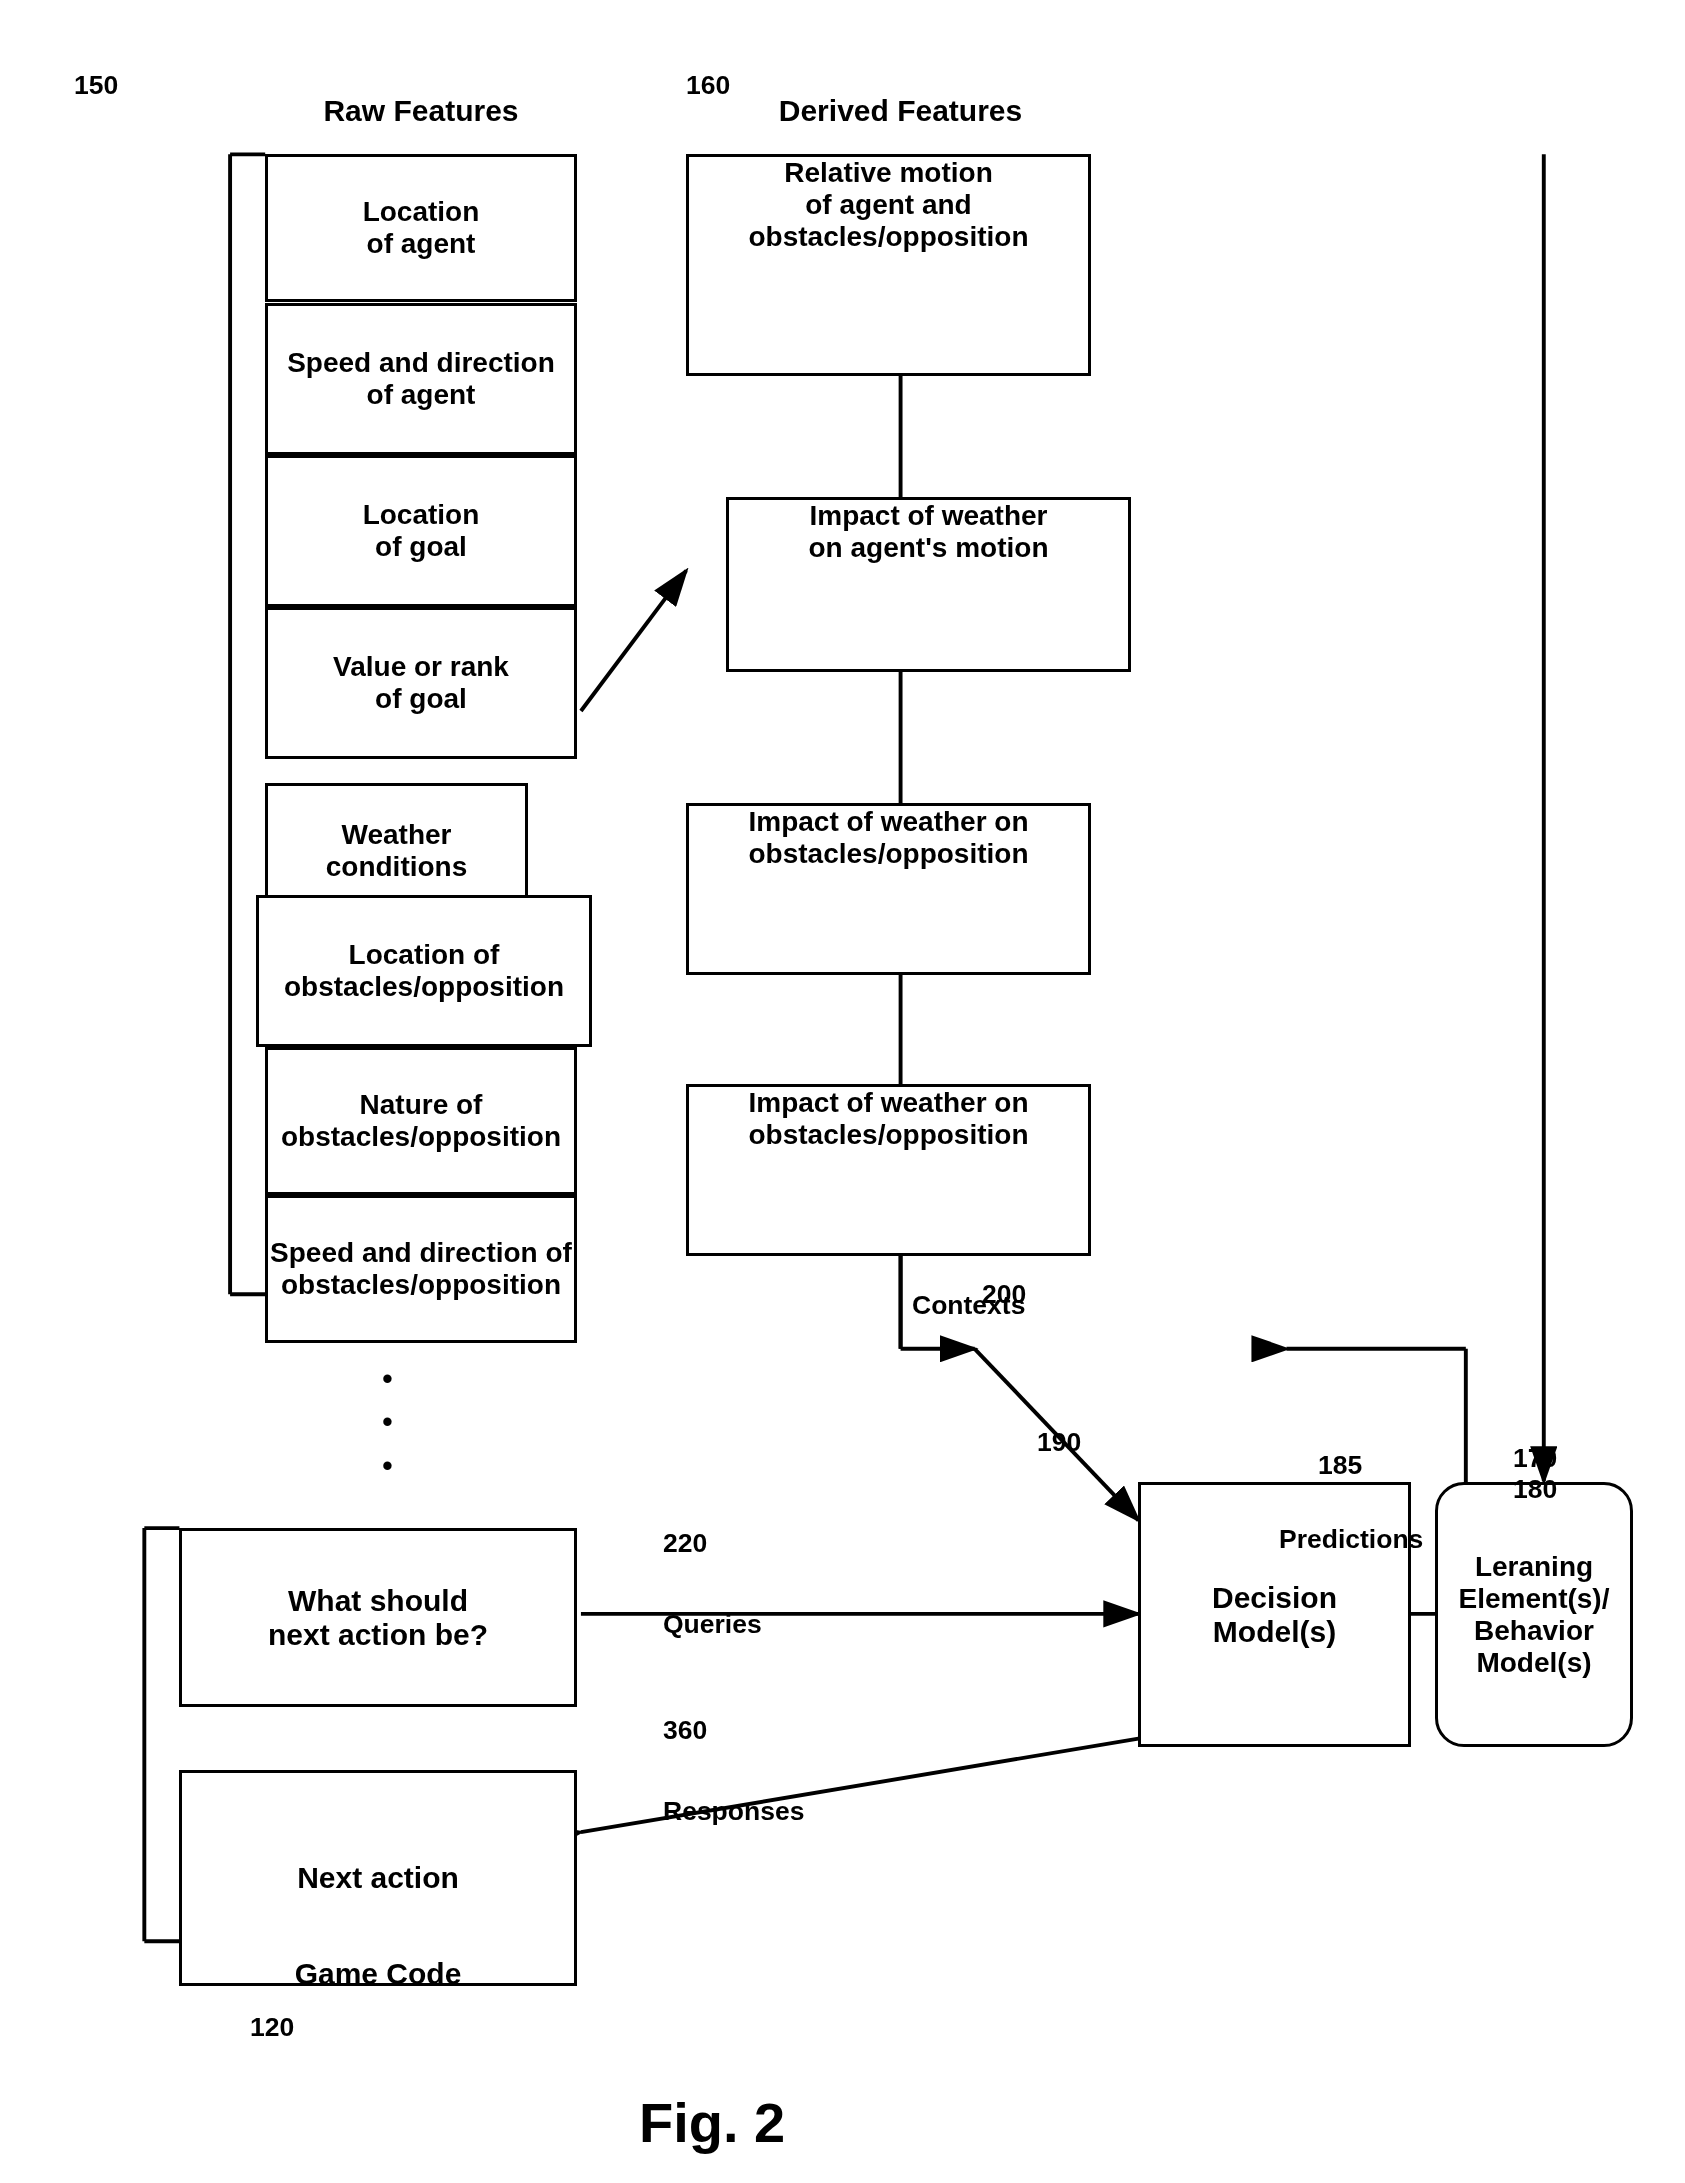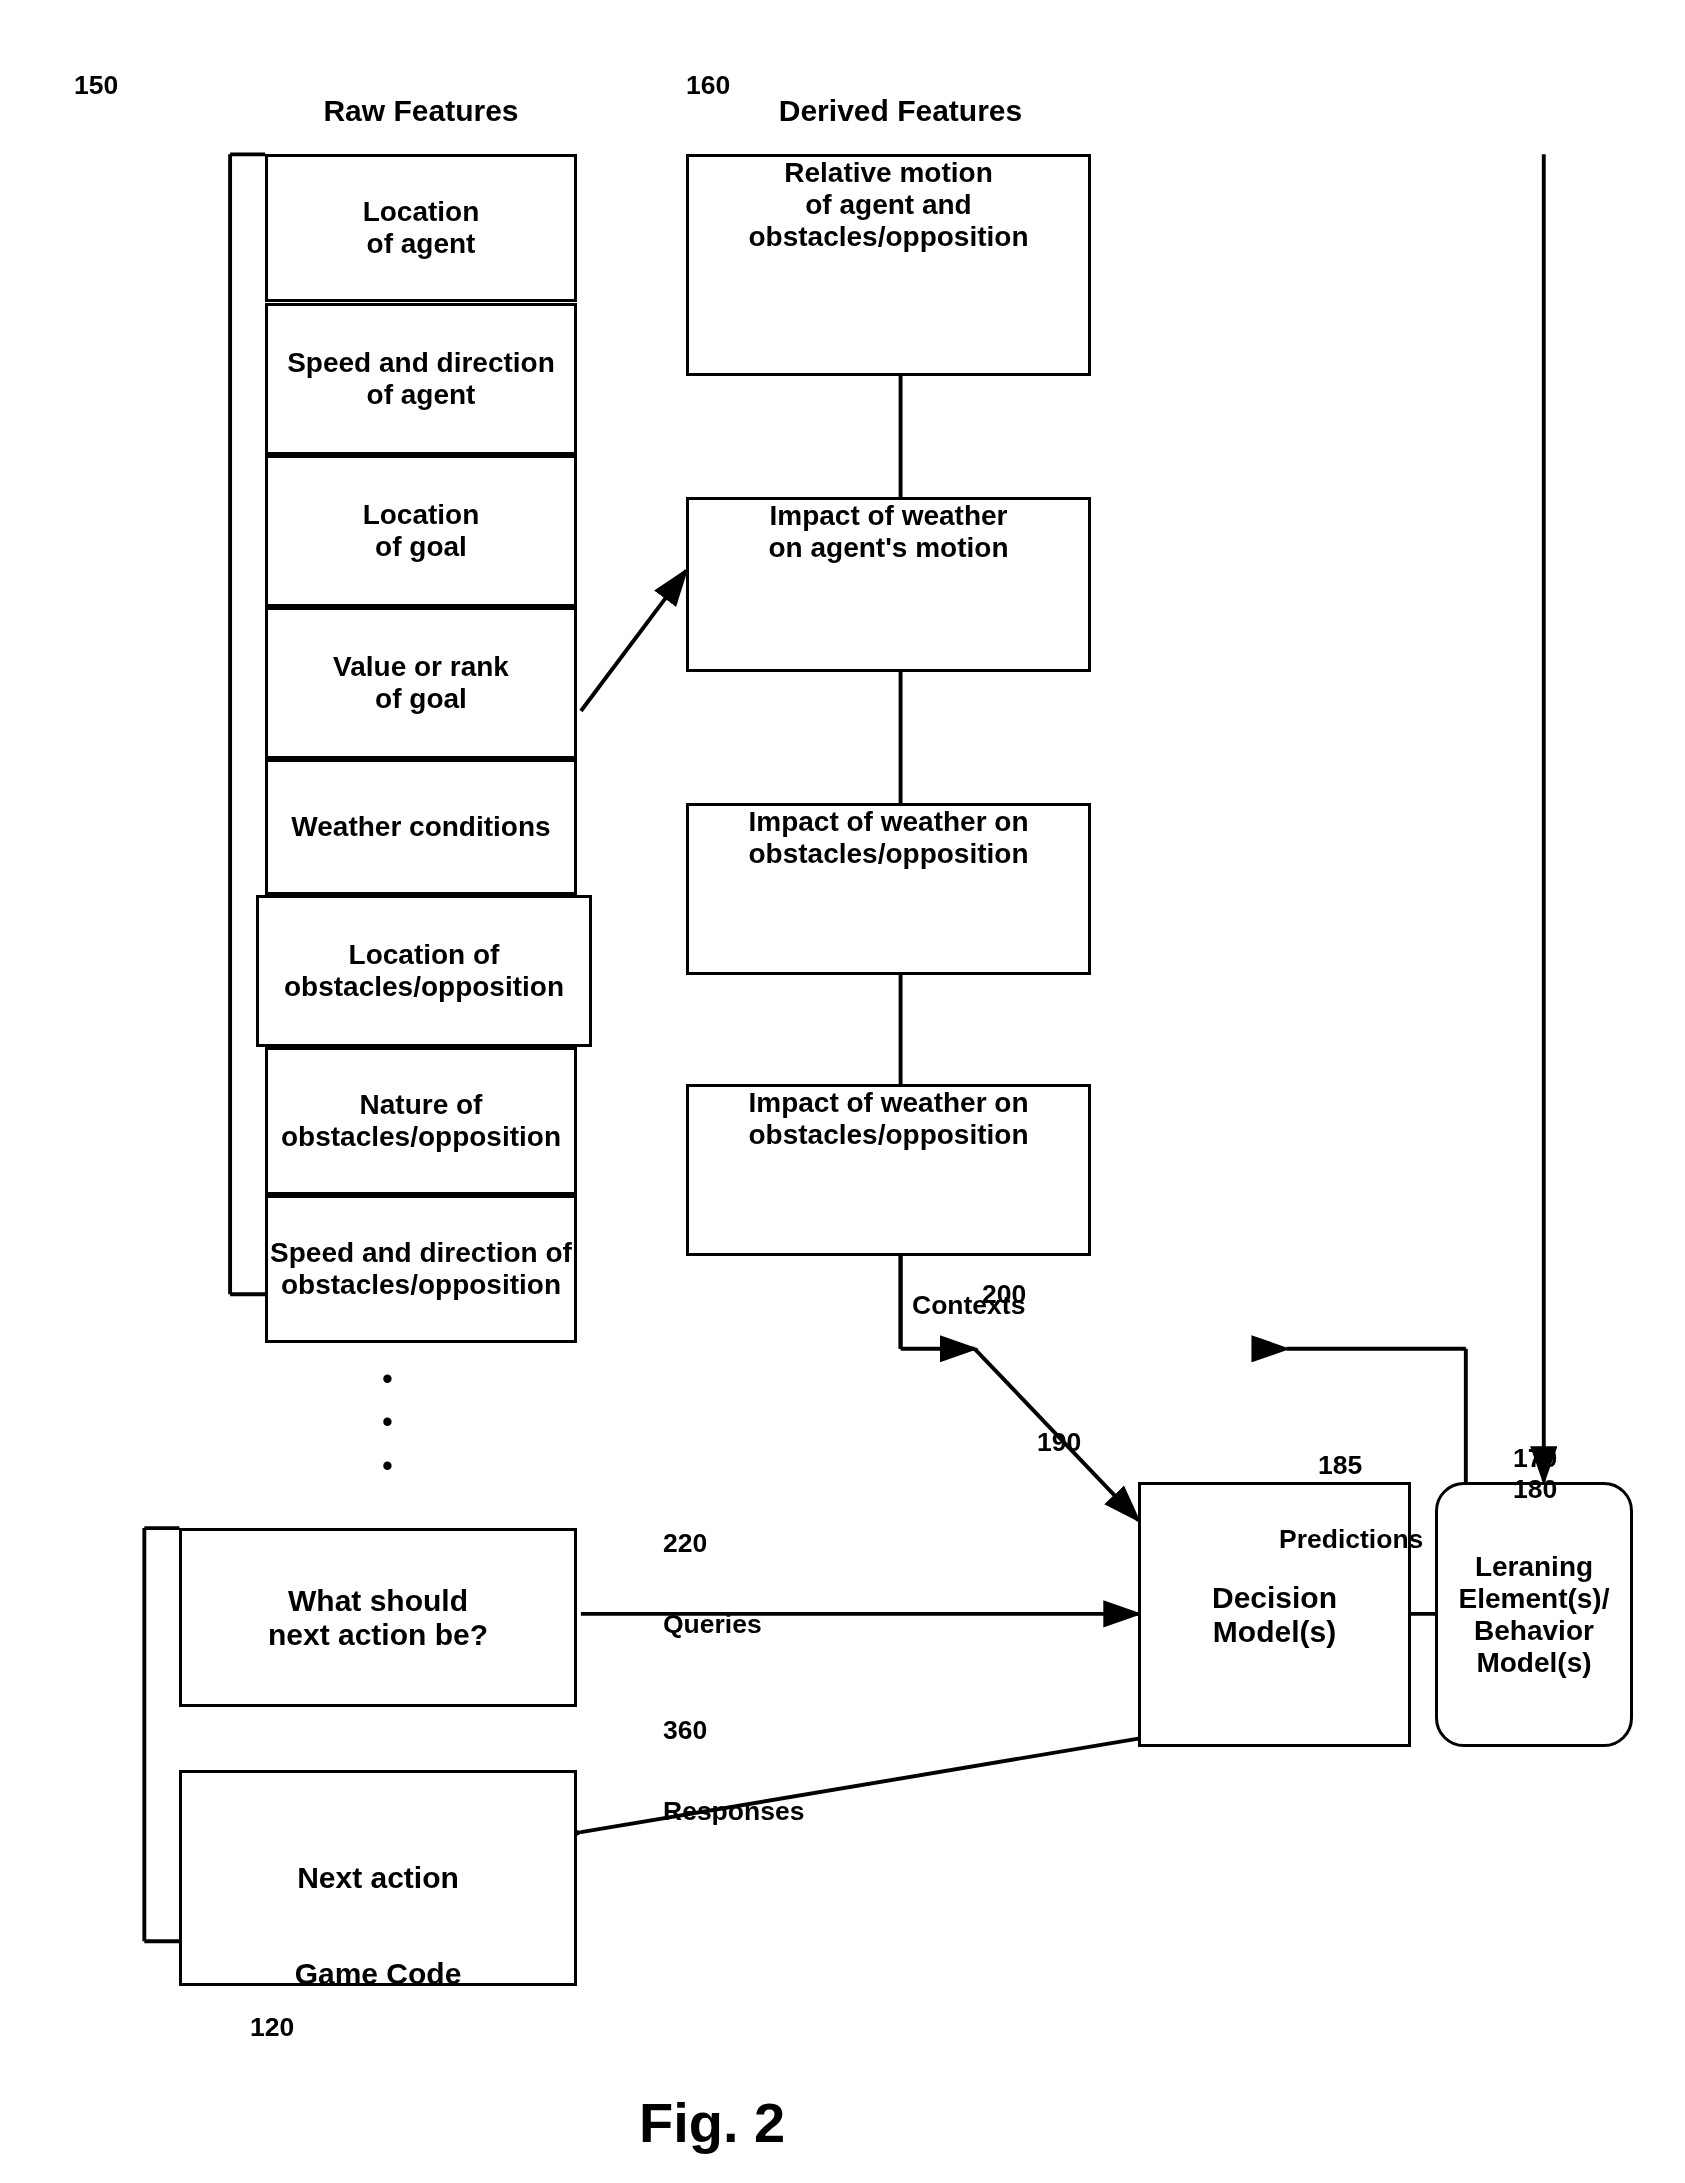--- a/index.html
+++ b/index.html
@@ -192,21 +192,21 @@
   </div>
 
   <div class="feature-box" style="left:265px; top:455px; width:312px; height:152px;">
     <span>Location<br>of goal</span>
   </div>
 
   <div class="feature-box" style="left:265px; top:607px; width:312px; height:152px;">
     <span>Value or rank<br>of goal</span>
   </div>
 
-  <div class="feature-box" style="left:265px; top:759px; width:312px; height:136px;justify-content:center;">
+  <div class="feature-box" style="left:265px; top:783px; width:263px; height:136px;justify-content:center;">
     <span>Weather conditions</span>
   </div>
 
   <div class="feature-box" style="left:256px; top:895px; width:336px; height:152px;">
     <span>Location of<br>obstacles/opposition</span>
   </div>
 
   <div class="feature-box" style="left:265px; top:1047px; width:312px; height:148px;">
     <span>Nature of<br>obstacles/opposition</span>
   </div>
@@ -214,21 +214,21 @@
   <div class="feature-box" style="left:265px; top:1195px; width:312px; height:148px;">
     <span>Speed and direction of<br>obstacles/opposition</span>
   </div>
 
   <div class="dots" style="left:382px; top:1357px;">•<br>•<br>•</div>
 
   <div class="derived-box" style="left:686px; top:154px; width:405px; height:222px;">
     <span style="text-align:center;">Relative motion<br>of agent and<br>obstacles/opposition</span>
   </div>
 
-  <div class="derived-box" style="left:686px; top:497px; width:405px; height:175px;">
+  <div class="derived-box" style="left:726px; top:497px; width:405px; height:175px;">
     <span style="text-align:center;">Impact of weather<br>on agent's motion</span>
   </div>
 
   <div class="derived-box" style="left:686px; top:803px; width:405px; height:172px;">
     <span style="text-align:center;">Impact of weather on<br>obstacles/opposition</span>
   </div>
 
   <div class="derived-box" style="left:686px; top:1084px; width:405px; height:172px;">
     <span style="text-align:center;">Impact of weather on<br>obstacles/opposition</span>
   </div>

